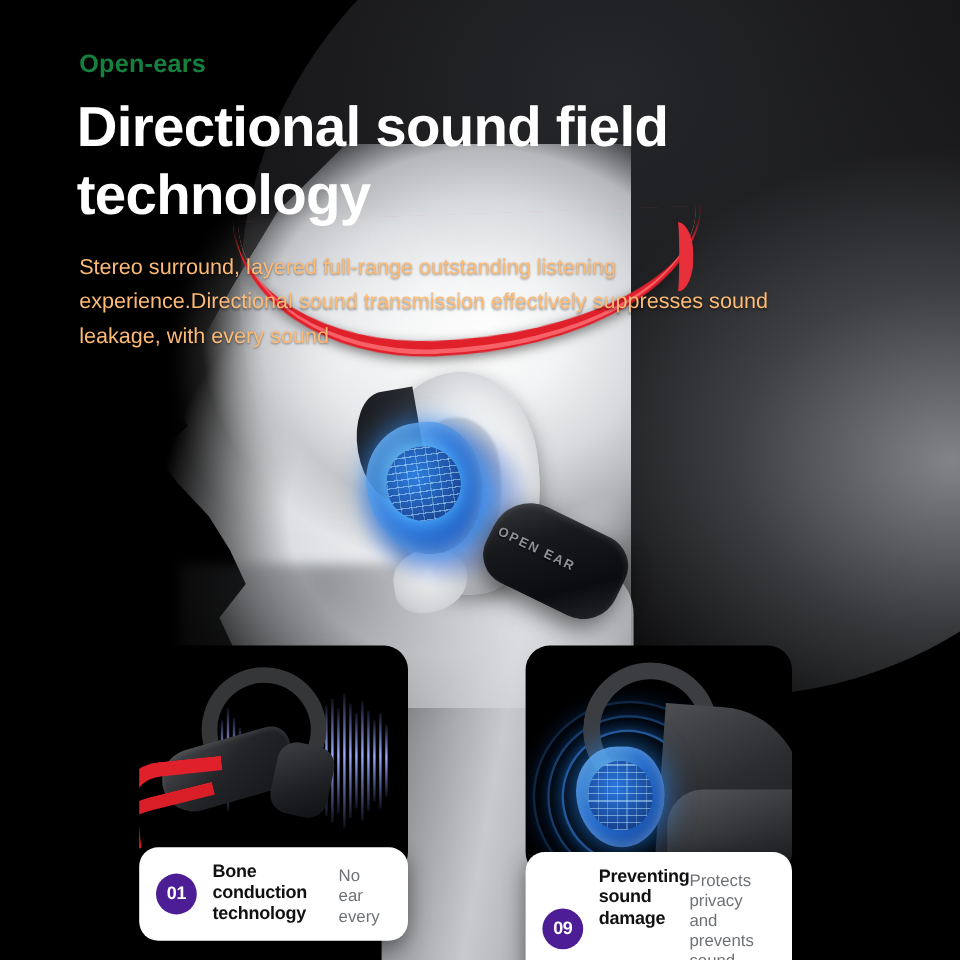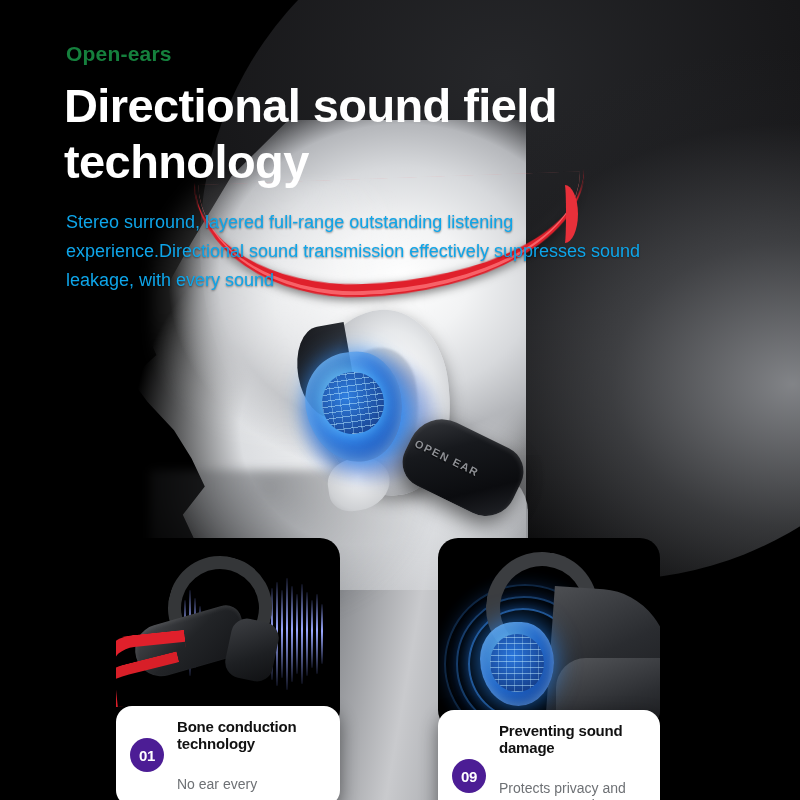--- a/index.html
+++ b/index.html
@@ -150,21 +150,21 @@
     position:absolute; left:66px; top:42px;
     color:#15803d; font-size:21px; font-weight:700; letter-spacing:.2px;
   }
   .headline {
     position:absolute; left:64px; top:78px; width:600px;
     color:#fff; font-size:47px; font-weight:700; line-height:1.19;
     letter-spacing:-.6px;
   }
   .subcopy {
     position:absolute; left:66px; top:208px; width:590px;
-    color:#0ea5e9; font-size:18px; line-height:1.62; font-weight:400;
+    color:#fdba74; font-size:18px; line-height:1.62; font-weight:400;
     text-shadow:0 1px 2px rgba(0,0,0,.45);
   }
 
   
   .card { position:absolute; }
   .card-img {
     position:absolute; left:0; top:0; width:224px; height:192px;
     border-radius:20px; background:#000; overflow:hidden;
   }
   .card2 .card-img { width:222px; }
@@ -248,21 +248,21 @@
     box-shadow:0 6px 18px rgba(0,0,0,.45);
     display:flex; align-items:center; gap:13px;
     padding:12px 16px 13px 14px;
   }
   .badge {
     flex:0 0 auto; width:34px; height:34px; border-radius:50%;
     background:#4c1d95; color:#fff; font-size:15px; font-weight:700;
     display:flex; align-items:center; justify-content:center;
     letter-spacing:-.3px;
   }
-  .label-text { display:flex; flex-direction:column;gap:20px; }
+  .label-text { display:flex; flex-direction:row; }
   .label-title {
     color:#111; font-size:15px; font-weight:700; line-height:1.16;
     letter-spacing:-.2px;
   }
   .label-sub {
     color:#6e7175; font-size:14px; font-weight:400; line-height:1.2;
     margin-top:3px;
   }
   .card1 .label { left:0px; top:168px; width:224px; }
   .card2 .label { left:0px; top:172px; width:222px; }

